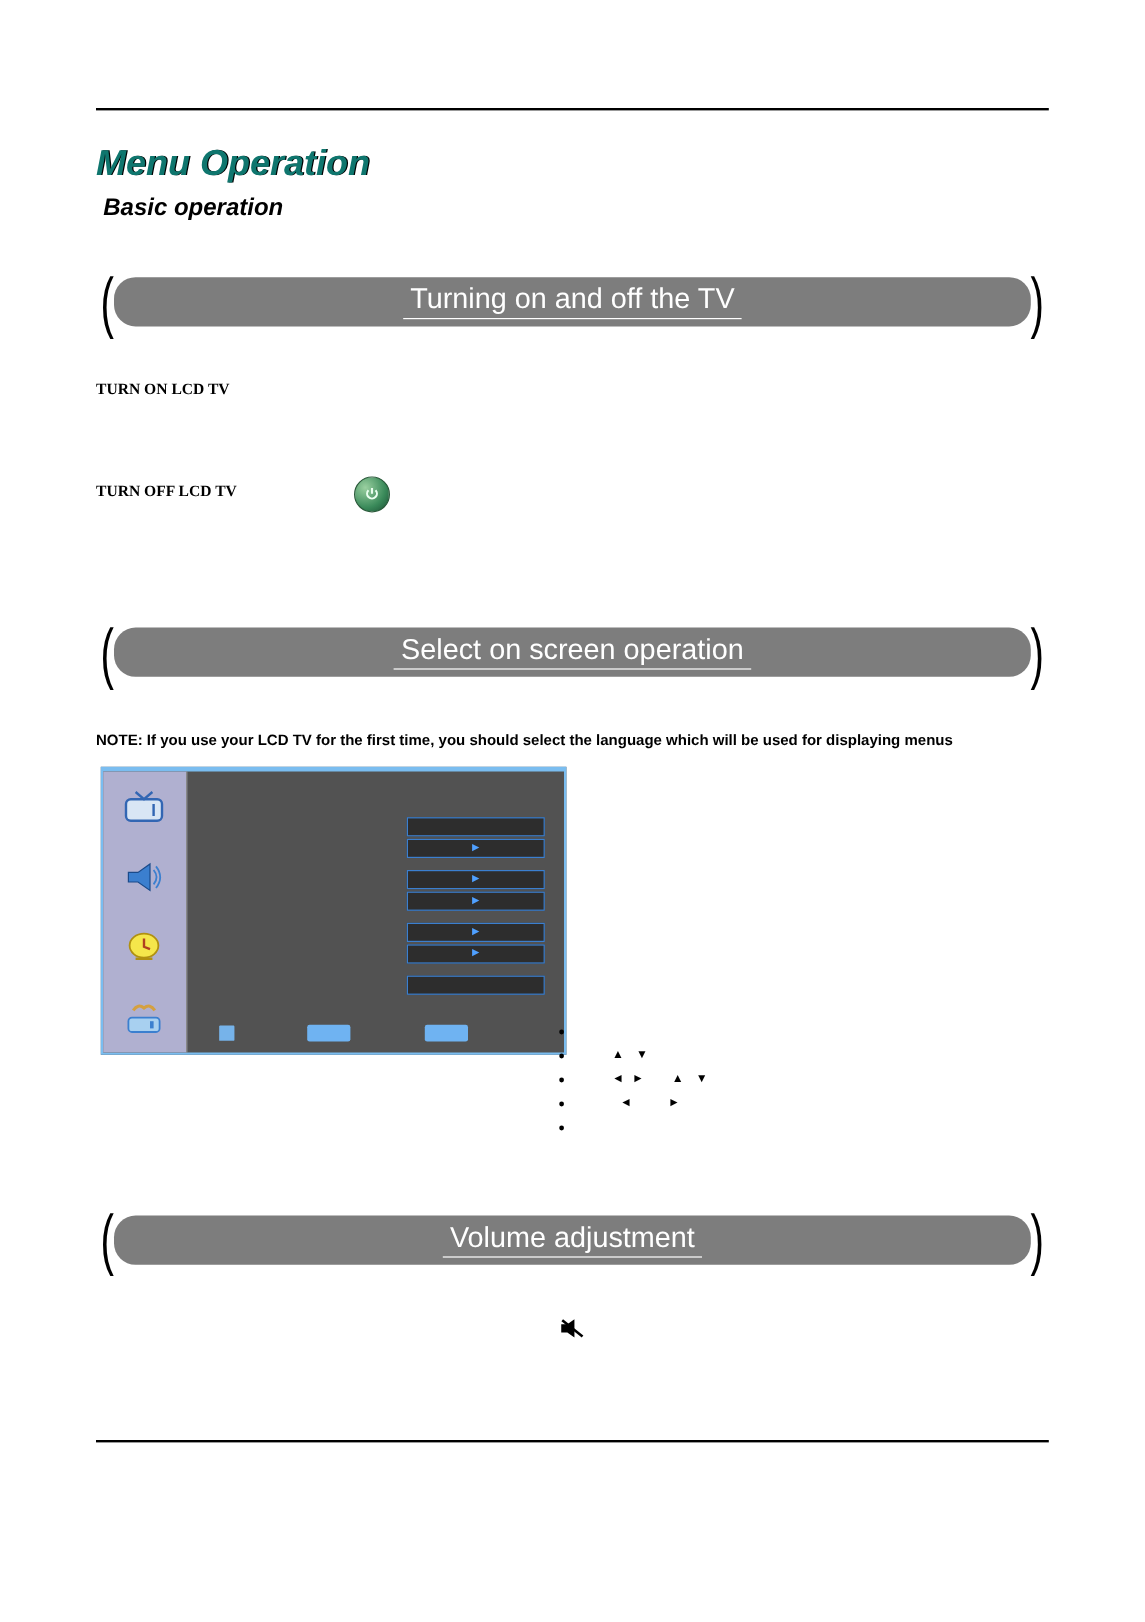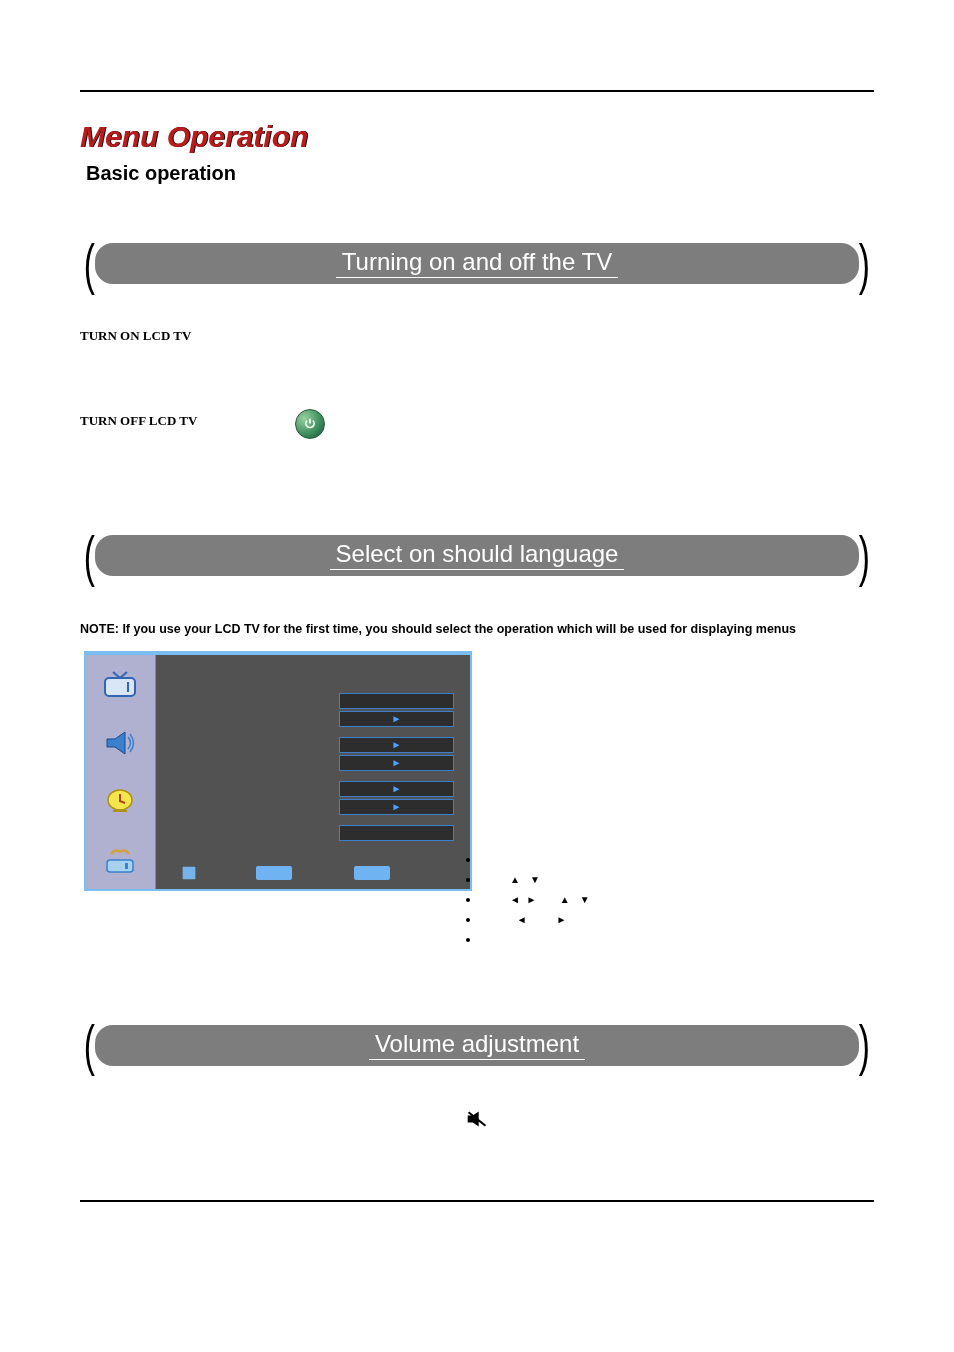--- a/index.html
+++ b/index.html
@@ -11,29 +11,30 @@
     position: relative;
     padding: 90px 80px 40px 80px;
   }
   .hr-top { border: none; border-top: 2px solid #000; margin-bottom: 28px; }
   .hr-bottom { position: absolute; left: 80px; right: 80px; bottom: 150px; border: none; border-top: 2px solid #000; }
 
   .page-title {
     font-size: 30px;
     font-weight: bold;
     font-style: italic;
-    color: #b91c1c;
+    color: #0f766e;
     text-shadow: 1px 0 #000;
     margin-bottom: 8px;
   }
   .subtitle {
     font-size: 20px;
     font-weight: bold;
+    font-style: italic;
     color: #000;
-    margin-bottom: 42px;
+    margin-bottom: 30px;
     margin-left: 6px;
   }
 
   .pill-wrapper {
     display: flex;
     align-items: center;
     margin-bottom: 28px;
   }
   .paren {
     font-size: 56px;
@@ -184,27 +185,27 @@
       <path d="M12 3 L12 11"></path>
         <path d="M7 6 A7 7 0 1 0 17 6"></path>
     </svg>
   </div>
 </div>
 <div class="spacer-md"></div>
 <div style="height:30px"></div>
 
 <div class="pill-wrapper">
   <span class="paren">(</span>
-  <div class="pill"><span>Select on should language</span></div>
+  <div class="pill"><span>Select on screen operation</span></div>
   <span class="paren">)</span>
 </div>
 
 <p class="note">
   <b>NOTE:</b>
-  <span>If you use your LCD TV for the first time, you should select the operation which will be used for displaying menus</span>
+  <span>If you use your LCD TV for the first time, you should select the language which will be used for displaying menus</span>
 </p>
 
 <div class="menu-shot">
   <div class="menu-sidebar">
     <div>
       <svg width="34" height="28" viewBox="0 0 34 28">
         <rect x="2" y="8" width="30" height="18" rx="4" fill="#d9e6f5" stroke="#3266b3" stroke-width="2"></rect>
         <rect x="24" y="12" width="2" height="10" fill="#3266b3"></rect>
         <path d="M10 2 L17 8 L24 2" stroke="#3266b3" stroke-width="2" fill="none"></path>
       </svg>

